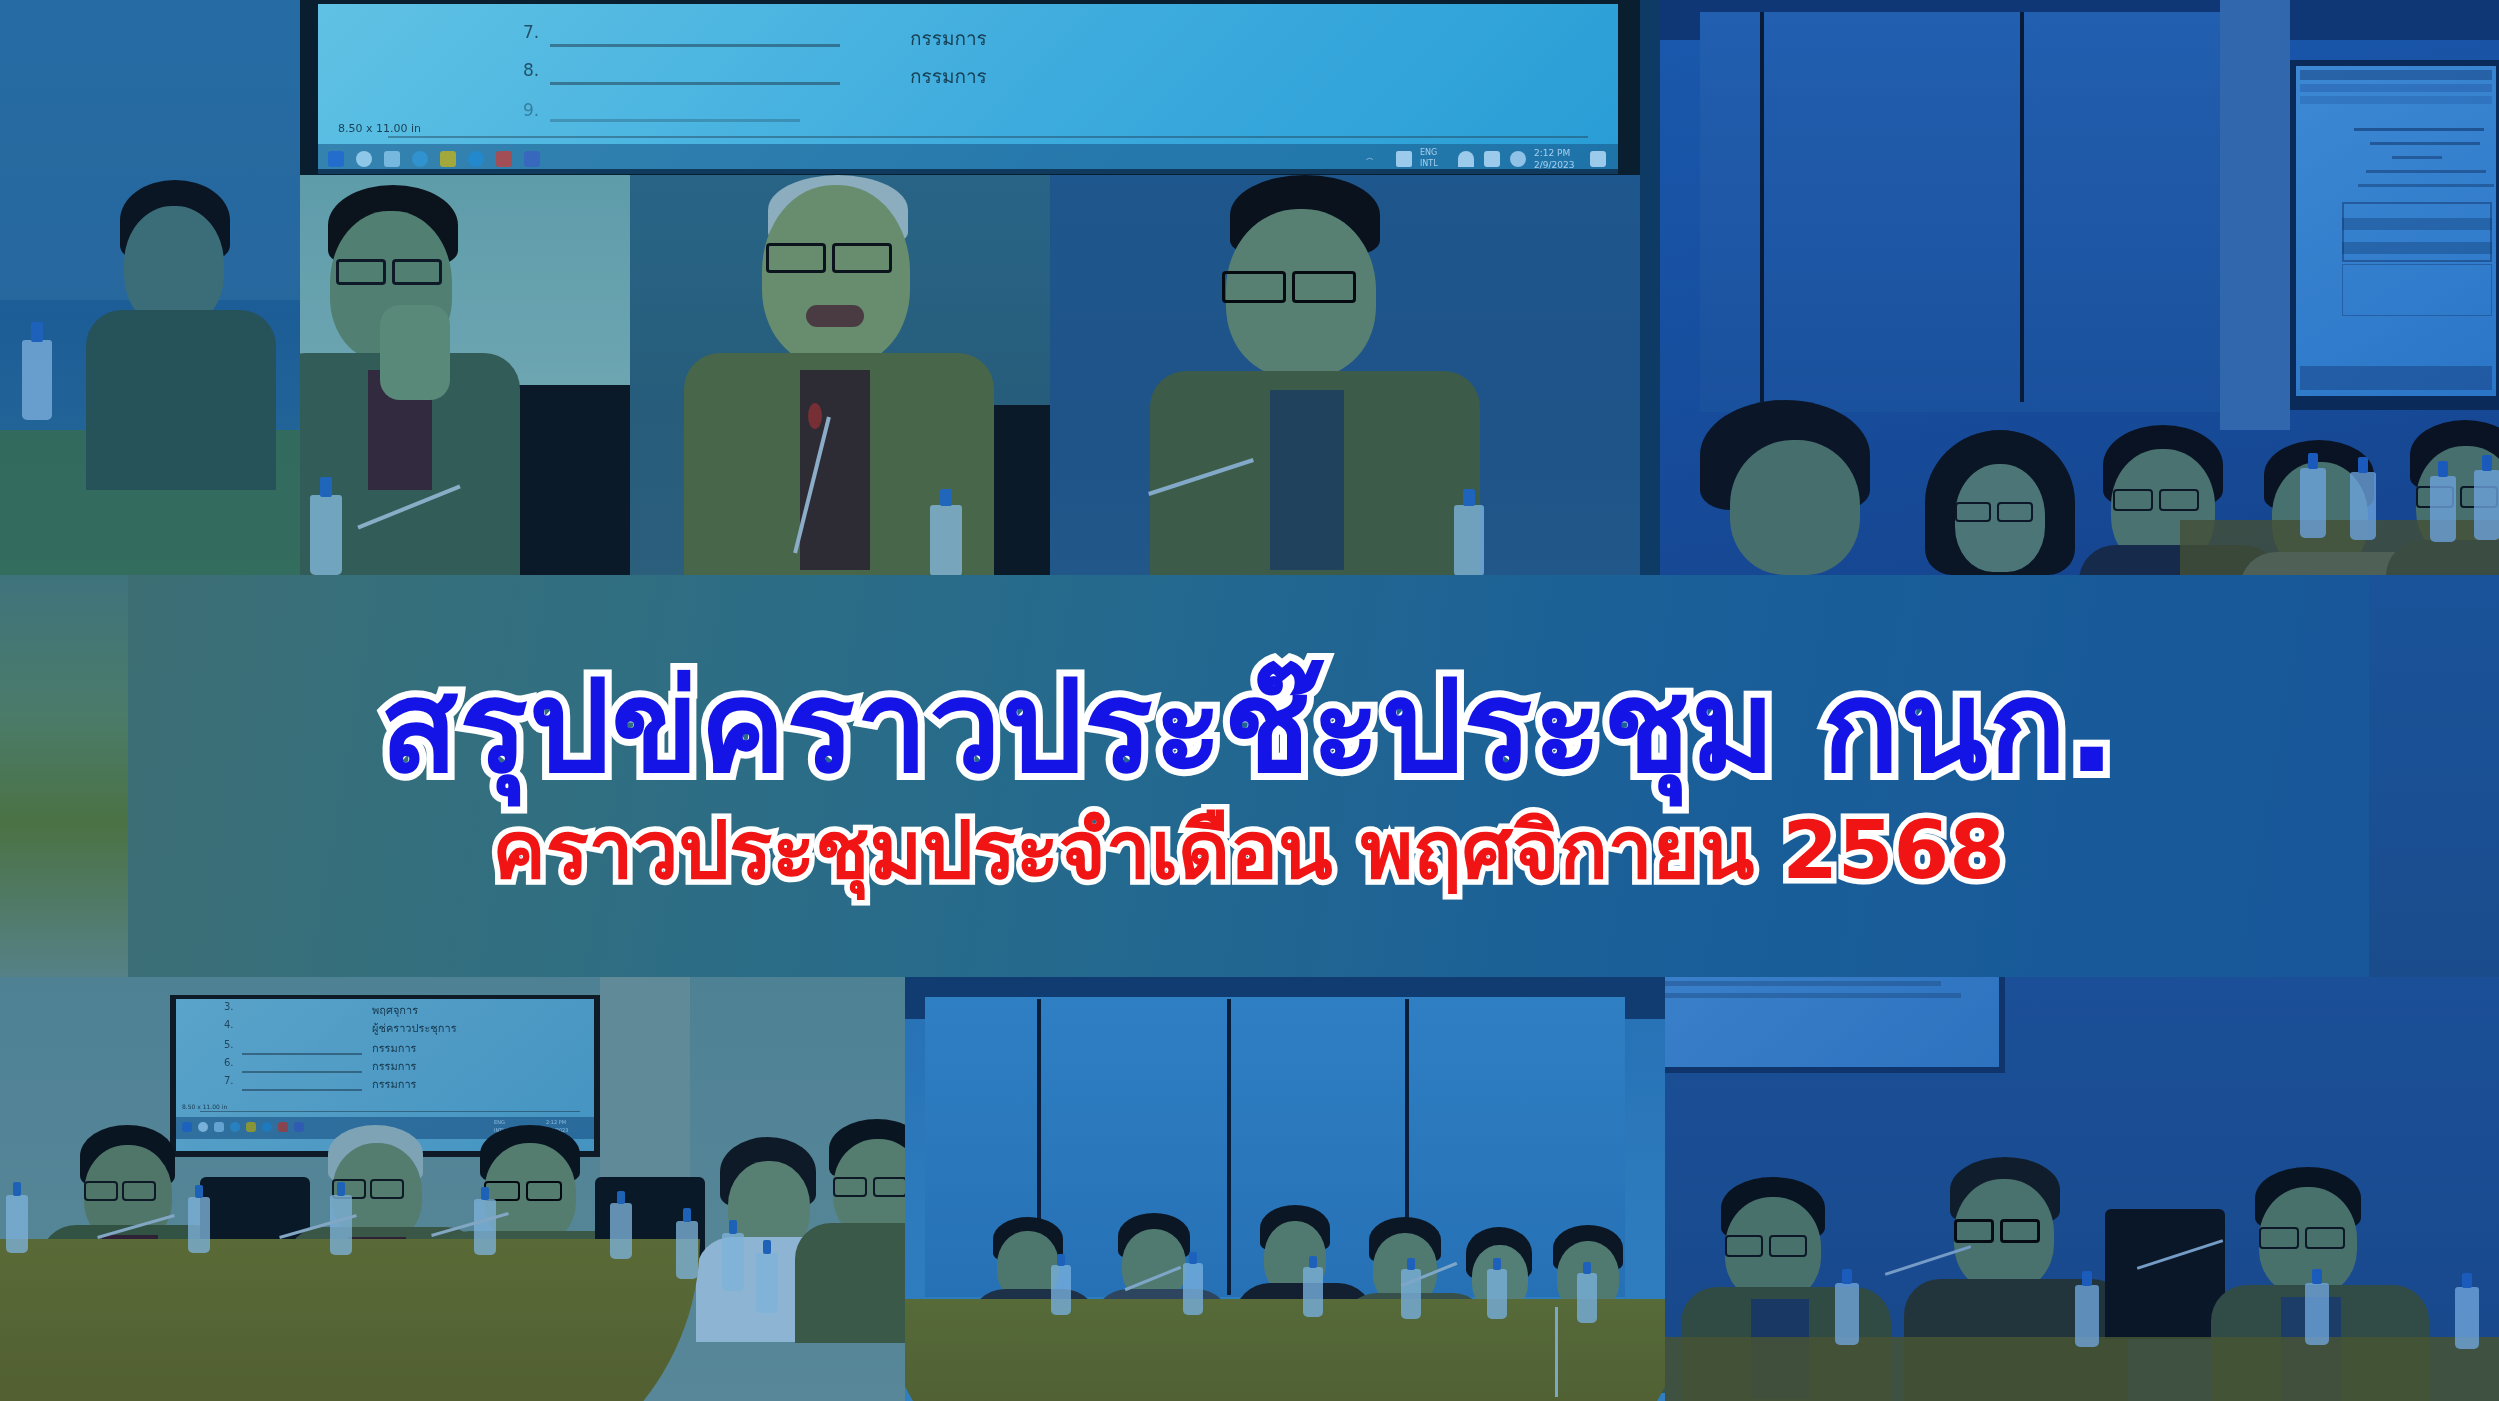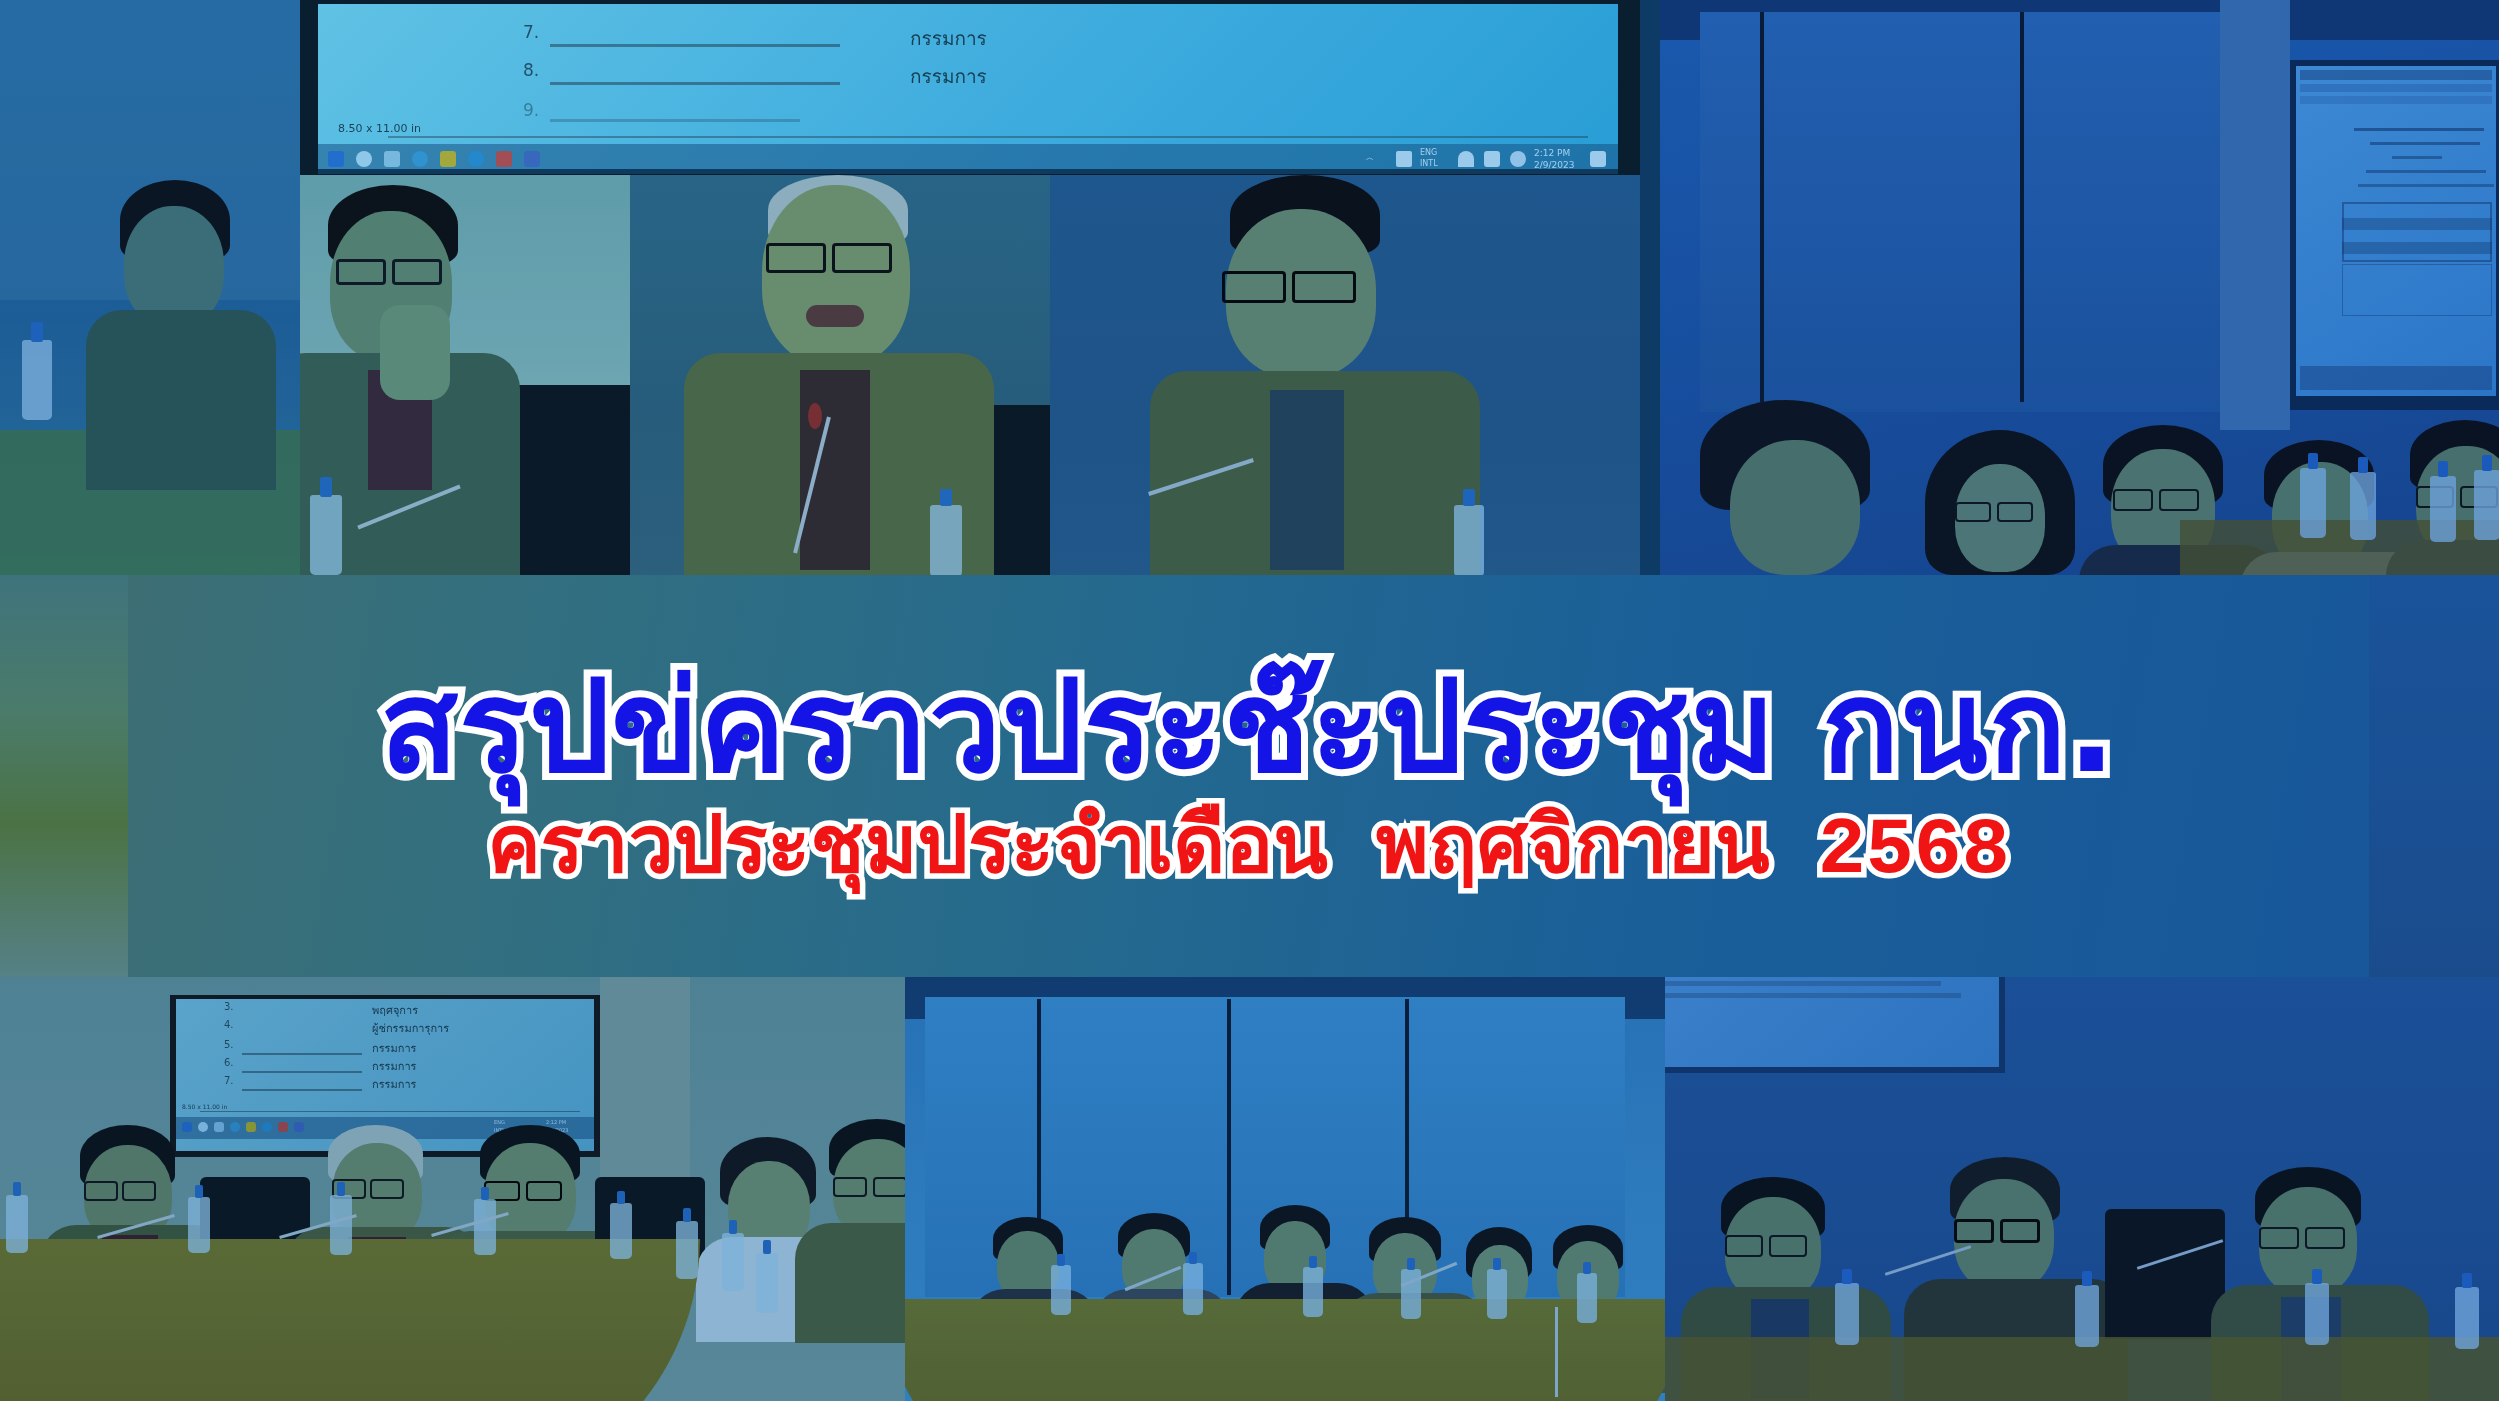--- a/index.html
+++ b/index.html
@@ -86,21 +86,20 @@
     white-space:nowrap;
   }
   #title-sub {
     font-size:80px;
     font-weight:bold;
     color:#f01414;
     -webkit-text-stroke:11px #ffffff;
     paint-order:stroke fill;
     line-height:1.15;
     white-space:nowrap;
-    font-family:Liberation Mono, monospace;
   }
 </style>
 </head>
 <body>
 
 <div id="stage">
 
   <div class="collage">
 
     <div class="panel" style="left:0;top:0;width:300px;height:575px;background:#1b6fa8;">
@@ -276,21 +275,21 @@
     </div>
 
     <div class="panel" style="left:0;top:977px;width:905px;height:424px;">
       <div class="wall" style="background:linear-gradient(180deg,#7da8a8,#86adaa 50%,#8ab0ac);"></div>
 
       <div class="screenframe" style="left:170px;top:18px;width:430px;height:162px;background:#16222b;"></div>
       <div class="screenbox" style="left:176px;top:22px;width:418px;height:152px;background:linear-gradient(140deg,#8fd4e4,#6cc0da);">
         <div class="docnum" style="left:48px;top:2px;font-size:10px;">3.</div>
         <div class="doctext" style="left:196px;top:2px;font-size:11px;">พฤศจุการ</div>
         <div class="docnum" style="left:48px;top:20px;font-size:10px;">4.</div>
-        <div class="doctext" style="left:196px;top:20px;font-size:11px;">ผู้ช่กรรมการุการ</div>
+        <div class="doctext" style="left:196px;top:20px;font-size:11px;">ผู้ช่คราวประชุการ</div>
         <div class="docnum" style="left:48px;top:40px;font-size:10px;">5.</div>
         <div class="docline" style="left:66px;top:54px;width:120px;height:2px;"></div>
         <div class="doctext" style="left:196px;top:40px;font-size:11px;">กรรมการ</div>
         <div class="docnum" style="left:48px;top:58px;font-size:10px;">6.</div>
         <div class="docline" style="left:66px;top:72px;width:120px;height:2px;"></div>
         <div class="doctext" style="left:196px;top:58px;font-size:11px;">กรรมการ</div>
         <div class="docnum" style="left:48px;top:76px;font-size:10px;">7.</div>
         <div class="docline" style="left:66px;top:90px;width:120px;height:2px;"></div>
         <div class="doctext" style="left:196px;top:76px;font-size:11px;">กรรมการ</div>
         <div class="doctext" style="left:6px;top:104px;font-size:6px;">8.50 x 11.00 in</div>

